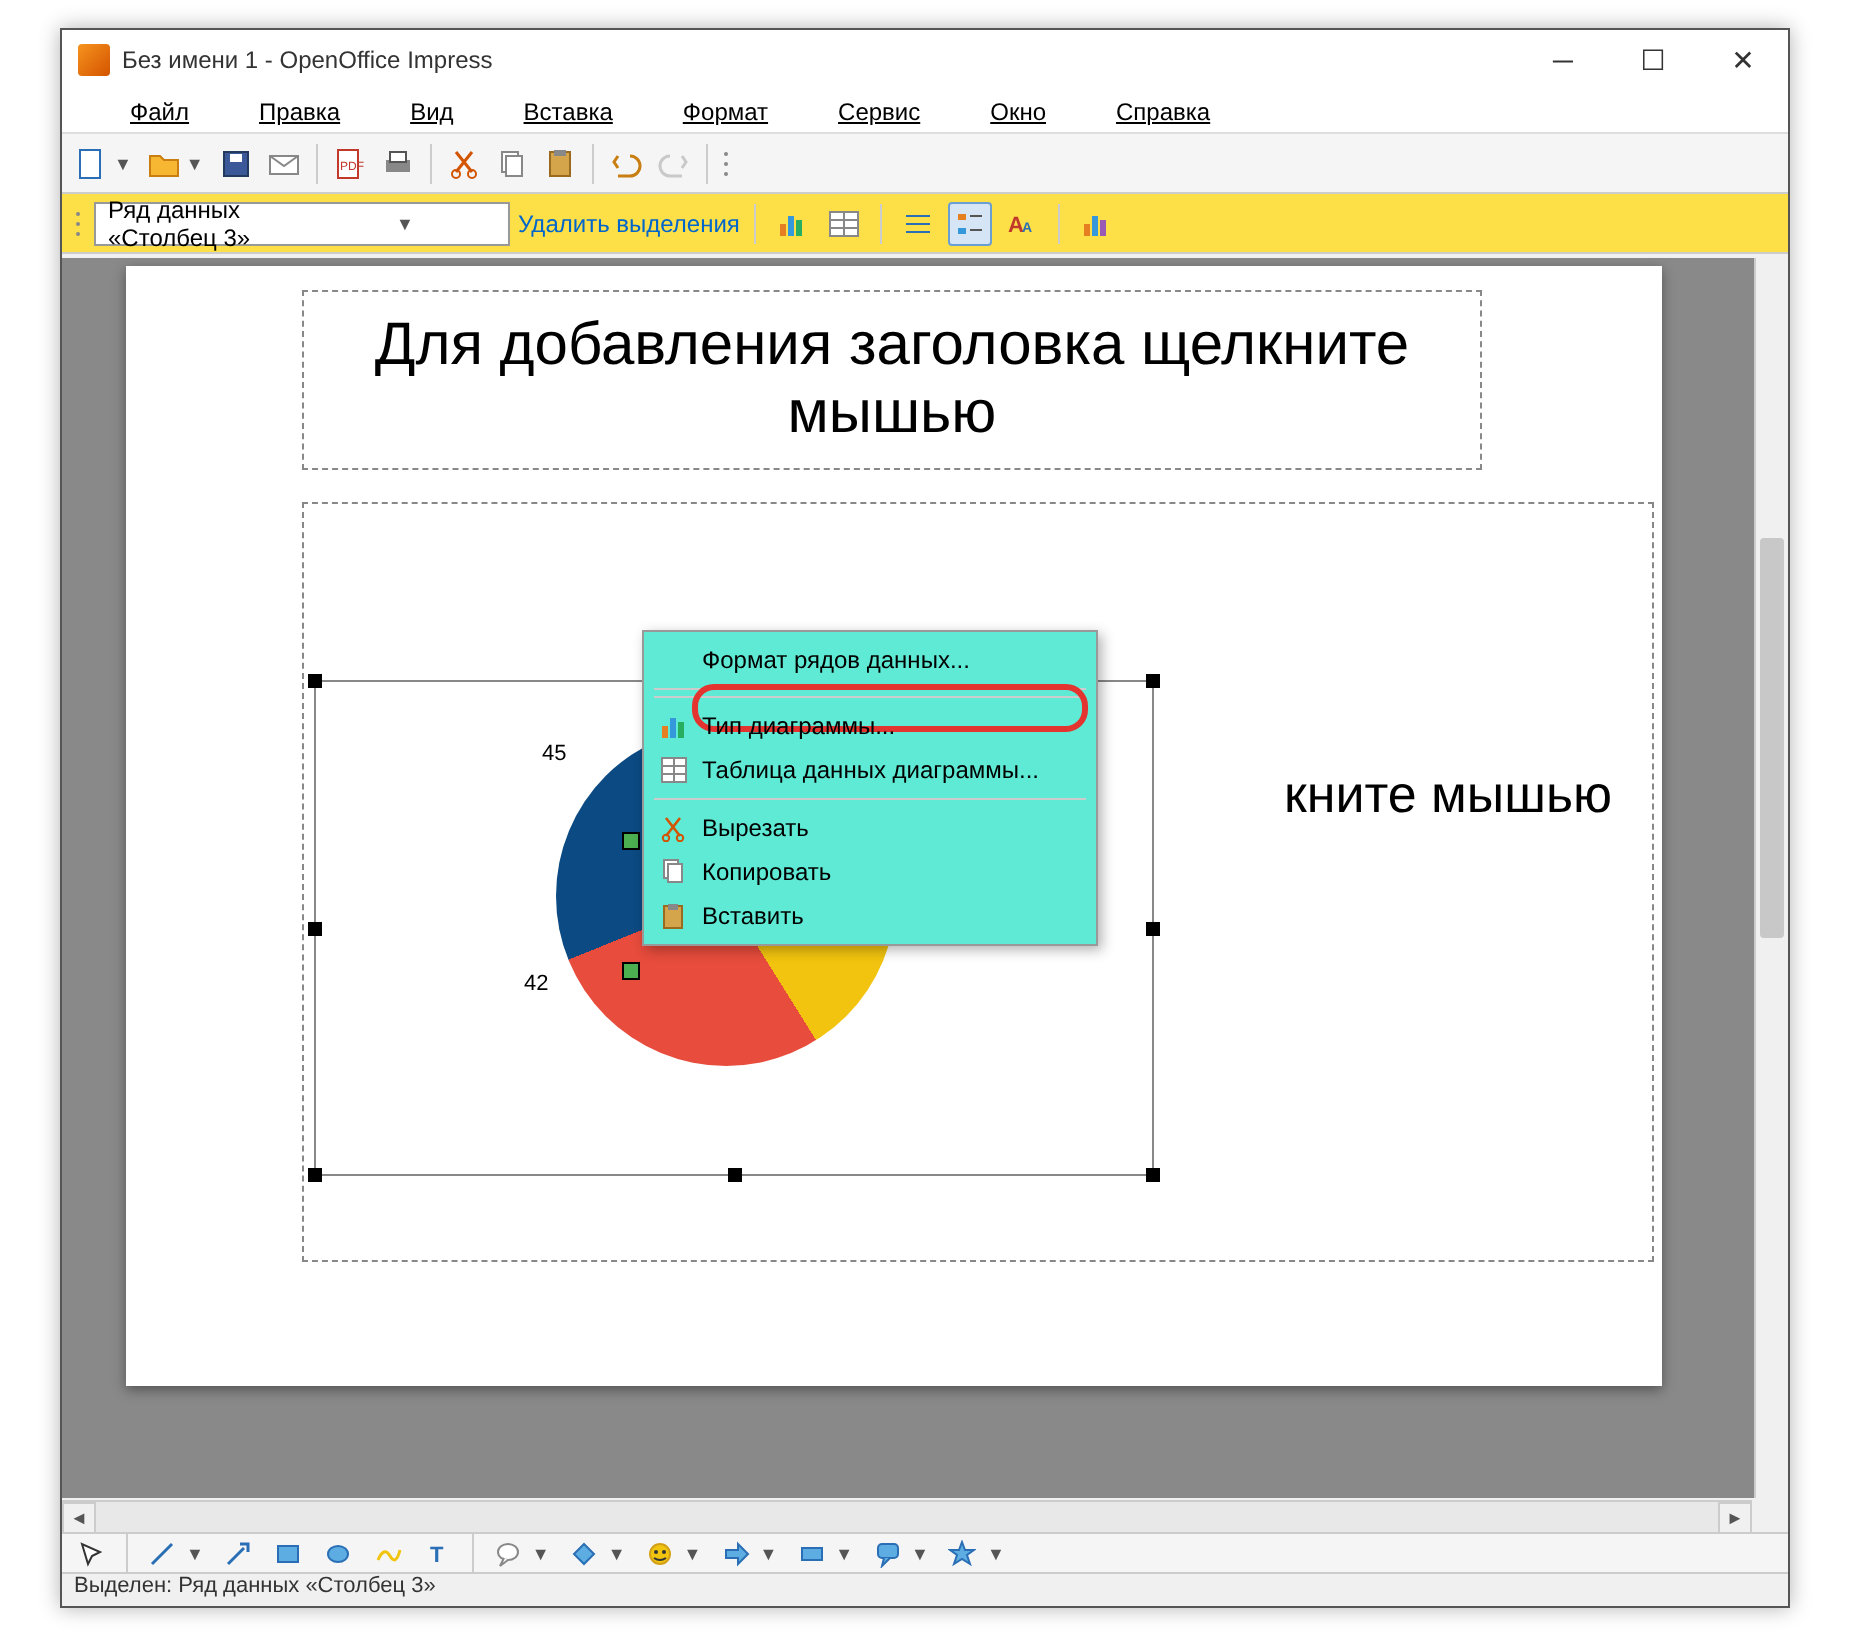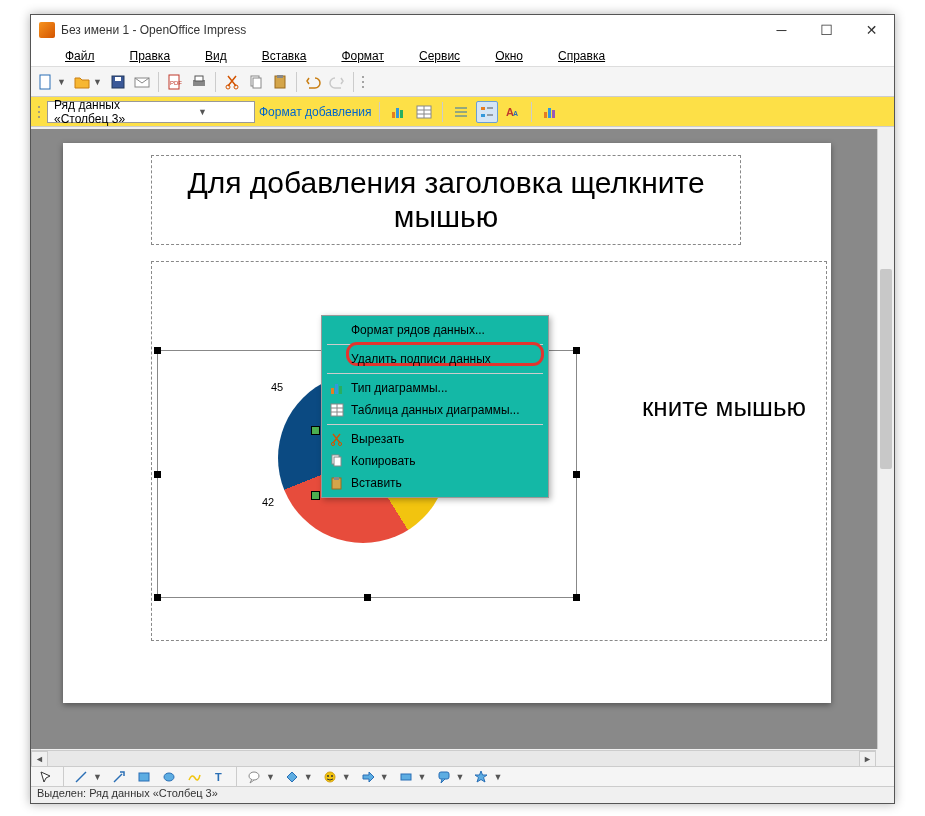--- a/index.html
+++ b/index.html
@@ -17,34 +17,34 @@
 .toolbar { height: 30px; background: #f5f5f5; border-bottom: 1px solid #ccc; display:flex; align-items:center; padding: 0 4px; gap:2px;}
 .tb-btn { width: 22px; height: 22px; display:flex; align-items:center; justify-content:center; border:1px solid transparent; border-radius:2px;}
 .tb-sep { width:1px; height:20px; background:#ccc; margin:0 3px;}
 .tb-drop { font-size:9px; color:#555; margin-left:-2px; margin-right:3px;}
 .toolbar2 { height: 30px; background:#fde047; border-bottom:1px solid #ccc; display:flex; align-items:center; padding:0 4px; gap:4px; font-size:12px;}
 .combo { display:flex; align-items:center; border:1px solid #999; background:#fff; height:22px; padding:0 2px 0 6px; width:208px; font-size:12px;}
 .combo span { flex:1; }
 .combo .arr { width:16px; text-align:center; font-size:9px; color:#555;}
 .link-label { color:#0066cc; cursor:pointer; font-size:12px;}
 .canvas-area { position:absolute; left:0; right:0; top:114px; bottom:54px; background:#898989; overflow:hidden;}
-.slide { position:absolute; left:32px; top:14px; width:768px; height:560px; background:#fff; box-shadow:0 2px 6px rgba(0,0,0,.4);}
+.slide { position:absolute; left:32px; top:4px; width:768px; height:560px; background:#fff; box-shadow:0 2px 6px rgba(0,0,0,.4);}
 .title-box { position:absolute; left:88px; top:12px; width:590px; height:90px; border:1px dashed #888; display:flex; align-items:center; justify-content:center; text-align:center;}
 .title-box .t { font-size:30px; color:#000; font-family:Arial,sans-serif;}
 .content-box { position:absolute; left:88px; top:118px; width:676px; height:380px; border:1px dashed #888;}
 .content-hint { position:absolute; right:20px; top:130px; font-size:26px; color:#000; font-family:Arial,sans-serif;}
 .chart-frame { position:absolute; left:5px; top:88px; width:420px; height:248px; border:1px solid #888;}
 .chart-frame .handle { position:absolute; width:7px; height:7px; background:#000;}
 .h-tl{left:-4px;top:-4px;} .h-tm{left:50%;top:-4px;margin-left:-3px;} .h-tr{right:-4px;top:-4px;}
 .h-ml{left:-4px;top:50%;margin-top:-3px;} .h-mr{right:-4px;top:50%;margin-top:-3px;}
 .h-bl{left:-4px;bottom:-4px;} .h-bm{left:50%;bottom:-4px;margin-left:-3px;} .h-br{right:-4px;bottom:-4px;}
 .pie { position:absolute; left:120px; top:22px; width:170px; height:170px; border-radius:50%; background: conic-gradient(#2e9b38 0deg 40deg, #f2c40f 40deg 148deg, #e74c3c 148deg 248deg, #0b4a82 248deg 360deg);}
 .pie-label { position:absolute; font-size:11px; color:#000;}
 .sel-handle { position:absolute; width:9px; height:9px; background:#4caf50; border:1px solid #000;}
-.context-menu { position:absolute; left:290px; top:300px; width:228px; background:#14b8a6; border:1px solid #999; box-shadow:2px 2px 6px rgba(0,0,0,.3); padding:3px; font-size:12px; z-index:10;}
+.context-menu { position:absolute; left:290px; top:300px; width:228px; background:#5eead4; border:1px solid #999; box-shadow:2px 2px 6px rgba(0,0,0,.3); padding:3px; font-size:12px; z-index:10;}
 .cm-item { display:flex; align-items:center; height:22px; padding:0 6px 0 26px; position:relative; cursor:default;}
 .cm-item .ico { position:absolute; left:4px; width:16px; height:16px; display:flex; align-items:center; justify-content:center;}
 .cm-sep { height:1px; background:#ccc; margin:3px 2px;}
 .cm-highlight { position:absolute; left:24px; top:26px; width:198px; height:24px; border:3px solid #e3342f; border-radius:11px; pointer-events:none;}
 .hscroll { position:absolute; left:0; right:18px; bottom:36px; height:17px; background:#f0f0f0; border-top:1px solid #ccc; display:flex;}
 .hscroll .arr { width:17px; display:flex; align-items:center; justify-content:center; font-size:9px; color:#555; border:1px solid #ccc;}
 .hscroll .track { flex:1; background:#e8e8e8;}
 .bottom-toolbar { position:absolute; left:0; right:0; bottom:17px; height:20px; background:#f5f5f5; border-top:1px solid #ccc; display:flex; align-items:center; padding:0 4px; gap:3px;}
 .statusbar { position:absolute; left:0; right:0; bottom:0; height:17px; background:#f0f0f0; border-top:1px solid #ccc; display:flex; align-items:flex-start; padding:0 6px; font-size:11px; color:#333;}
 .vscroll { position:absolute; right:0; top:0; bottom:0; width:17px; background:#f0f0f0; border-left:1px solid #ccc;}
@@ -160,21 +160,21 @@
         <svg width="6" height="18">
           <circle cx="3" cy="4" r="1" fill="#888"></circle>
           <circle cx="3" cy="9" r="1" fill="#888"></circle>
           <circle cx="3" cy="14" r="1" fill="#888"></circle>
         </svg>
       </div>
     <div class="combo">
       <span>Ряд данных «Столбец 3»</span>
       <span class="arr">▼</span>
     </div>
-    <span class="link-label">Формат добавления</span>
+    <span class="link-label">Удалить выделения</span>
     <div class="tb-sep"></div>
     <div class="tb-btn">
         <svg width="16" height="16">
           <rect x="2" y="8" width="3" height="6" fill="#e67e22"></rect>
           <rect x="6" y="4" width="3" height="10" fill="#3498db"></rect>
           <rect x="10" y="6" width="3" height="8" fill="#27ae60"></rect>
         </svg>
       </div>
     <div class="tb-btn">
         <svg width="16" height="16">
@@ -248,23 +248,20 @@
       </div>
     </div>
   </div>
 
   <div class="context-menu">
     <div class="cm-highlight"></div>
     <div class="cm-item">
         <span>Формат рядов данных...</span>
       </div>
     <div class="cm-sep"></div>
-    <div class="cm-item">
-        <span>Удалить подписи данных</span>
-      </div>
     <div class="cm-sep"></div>
     <div class="cm-item">
       <span class="ico">
           <svg width="14" height="14">
             <rect x="1" y="7" width="3" height="6" fill="#e67e22"></rect>
             <rect x="5" y="3" width="3" height="10" fill="#3498db"></rect>
             <rect x="9" y="5" width="3" height="8" fill="#27ae60"></rect>
           </svg>
         </span>
       <span>Тип диаграммы...</span>

